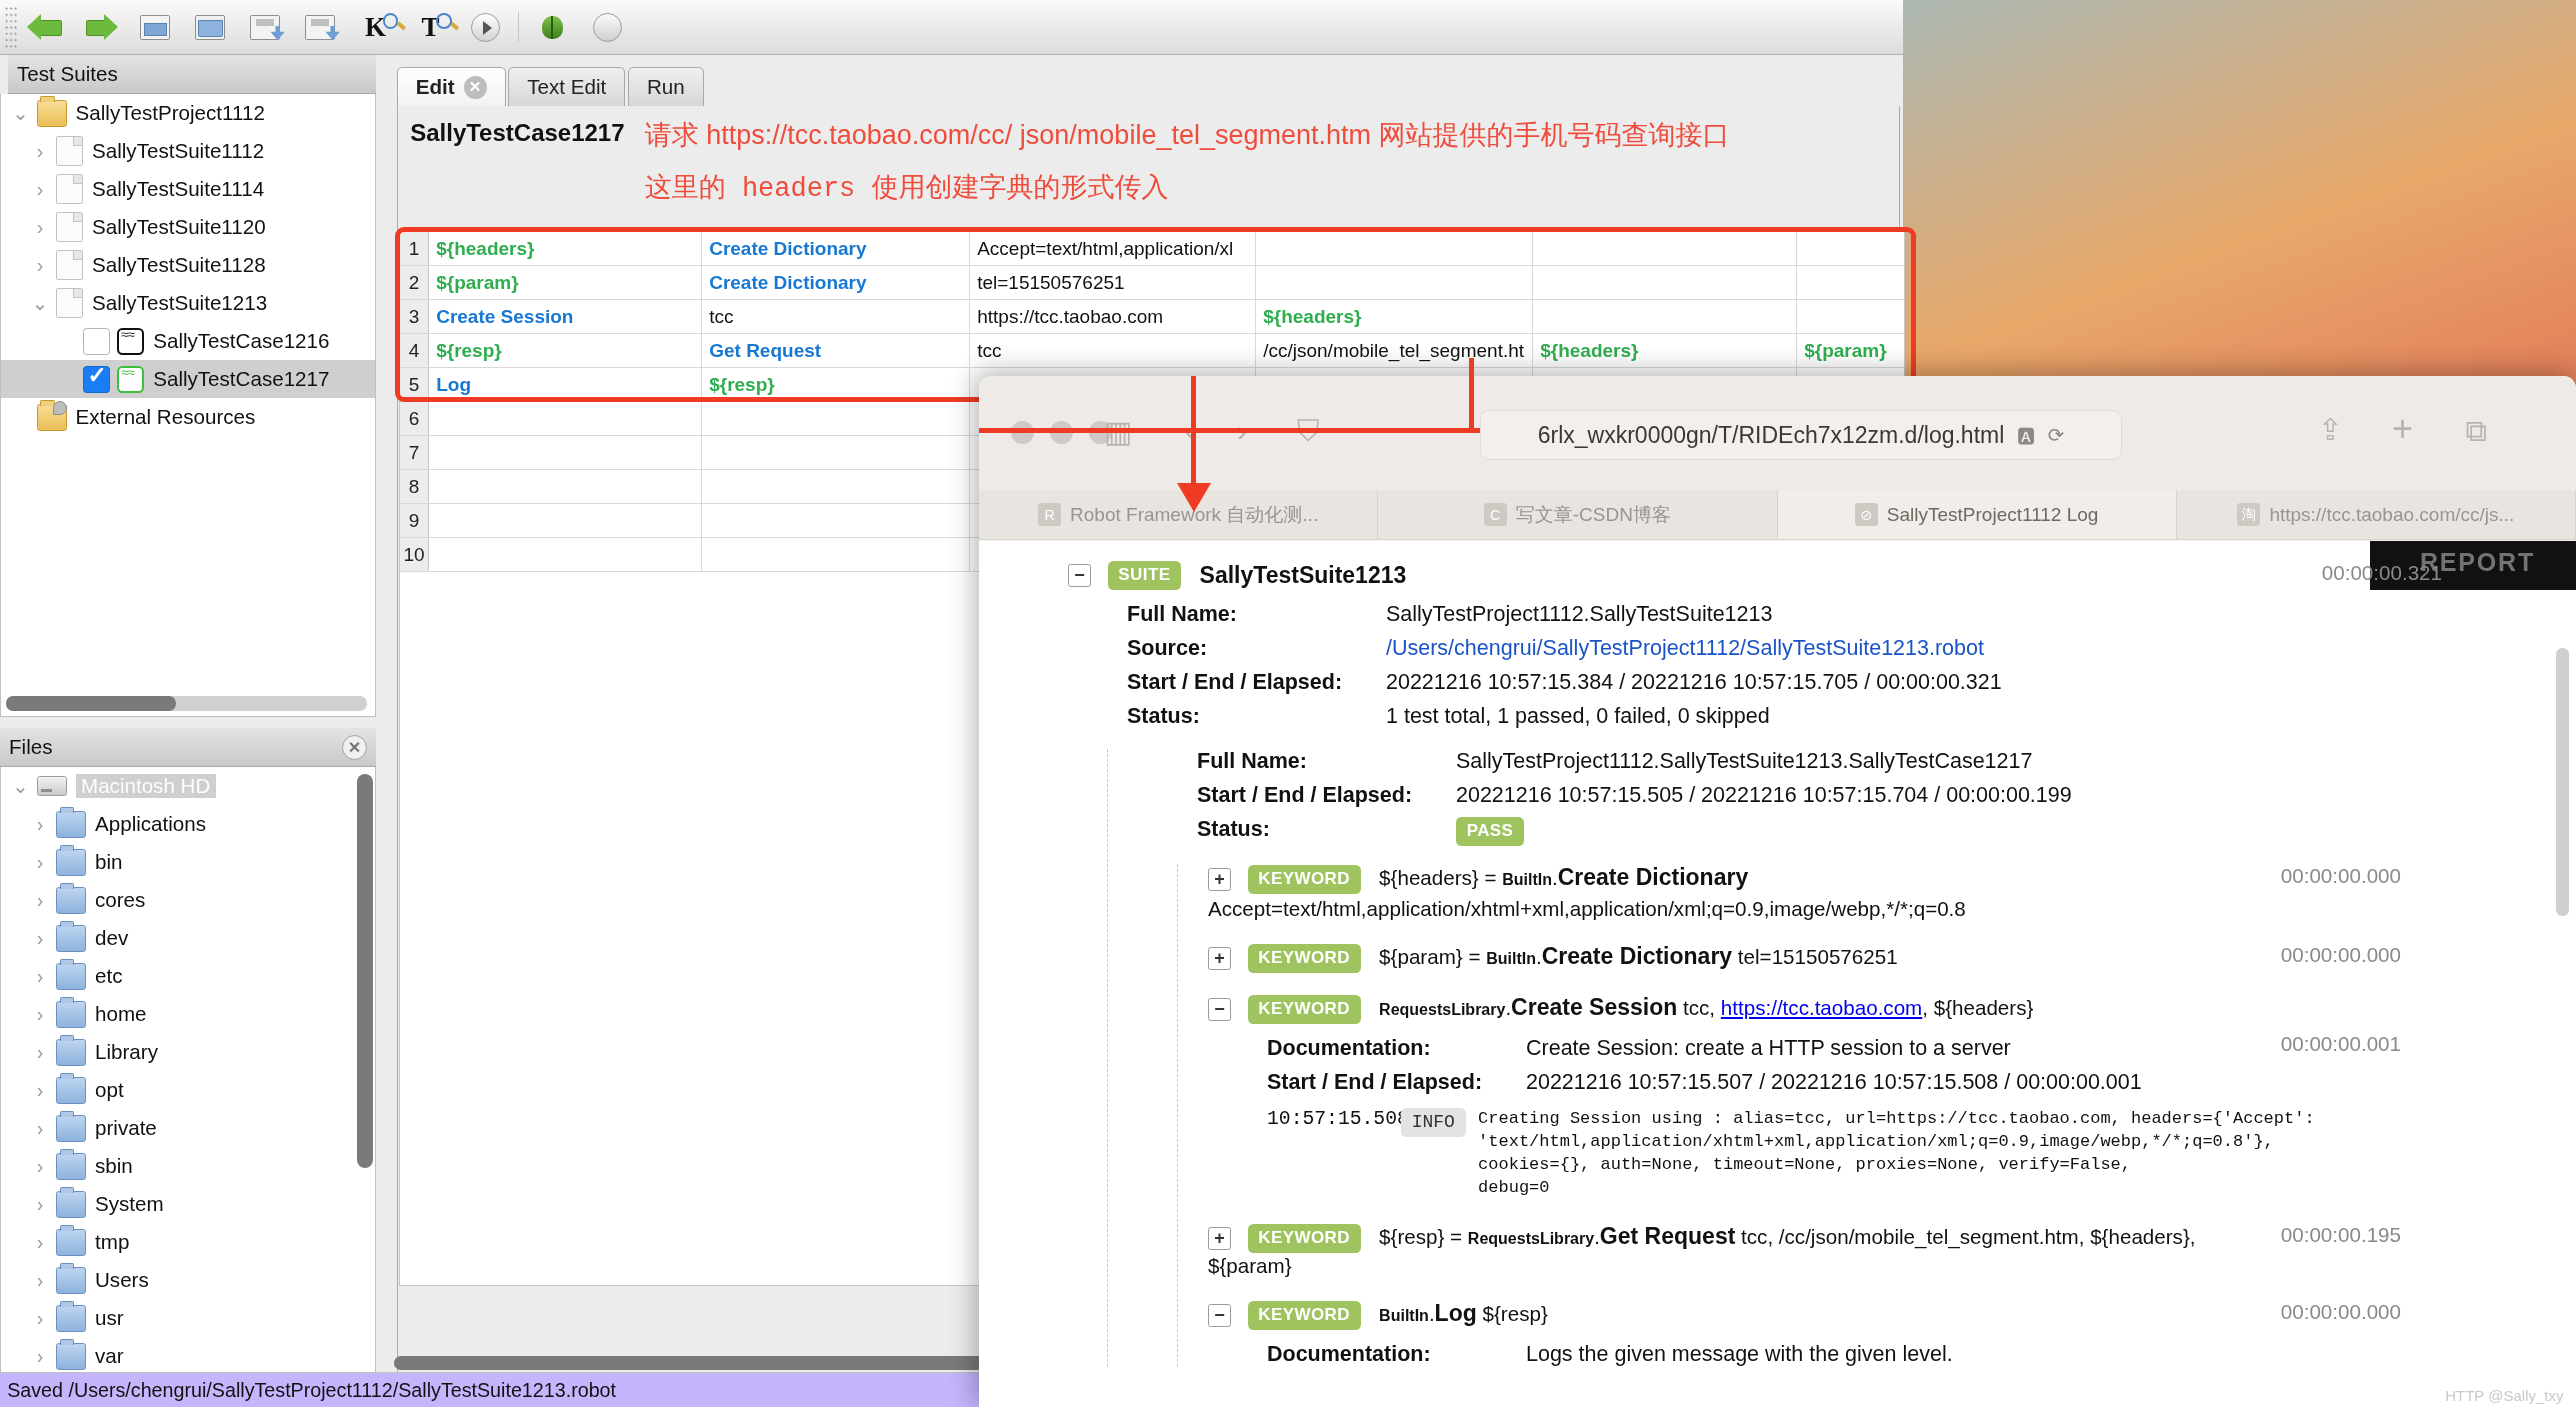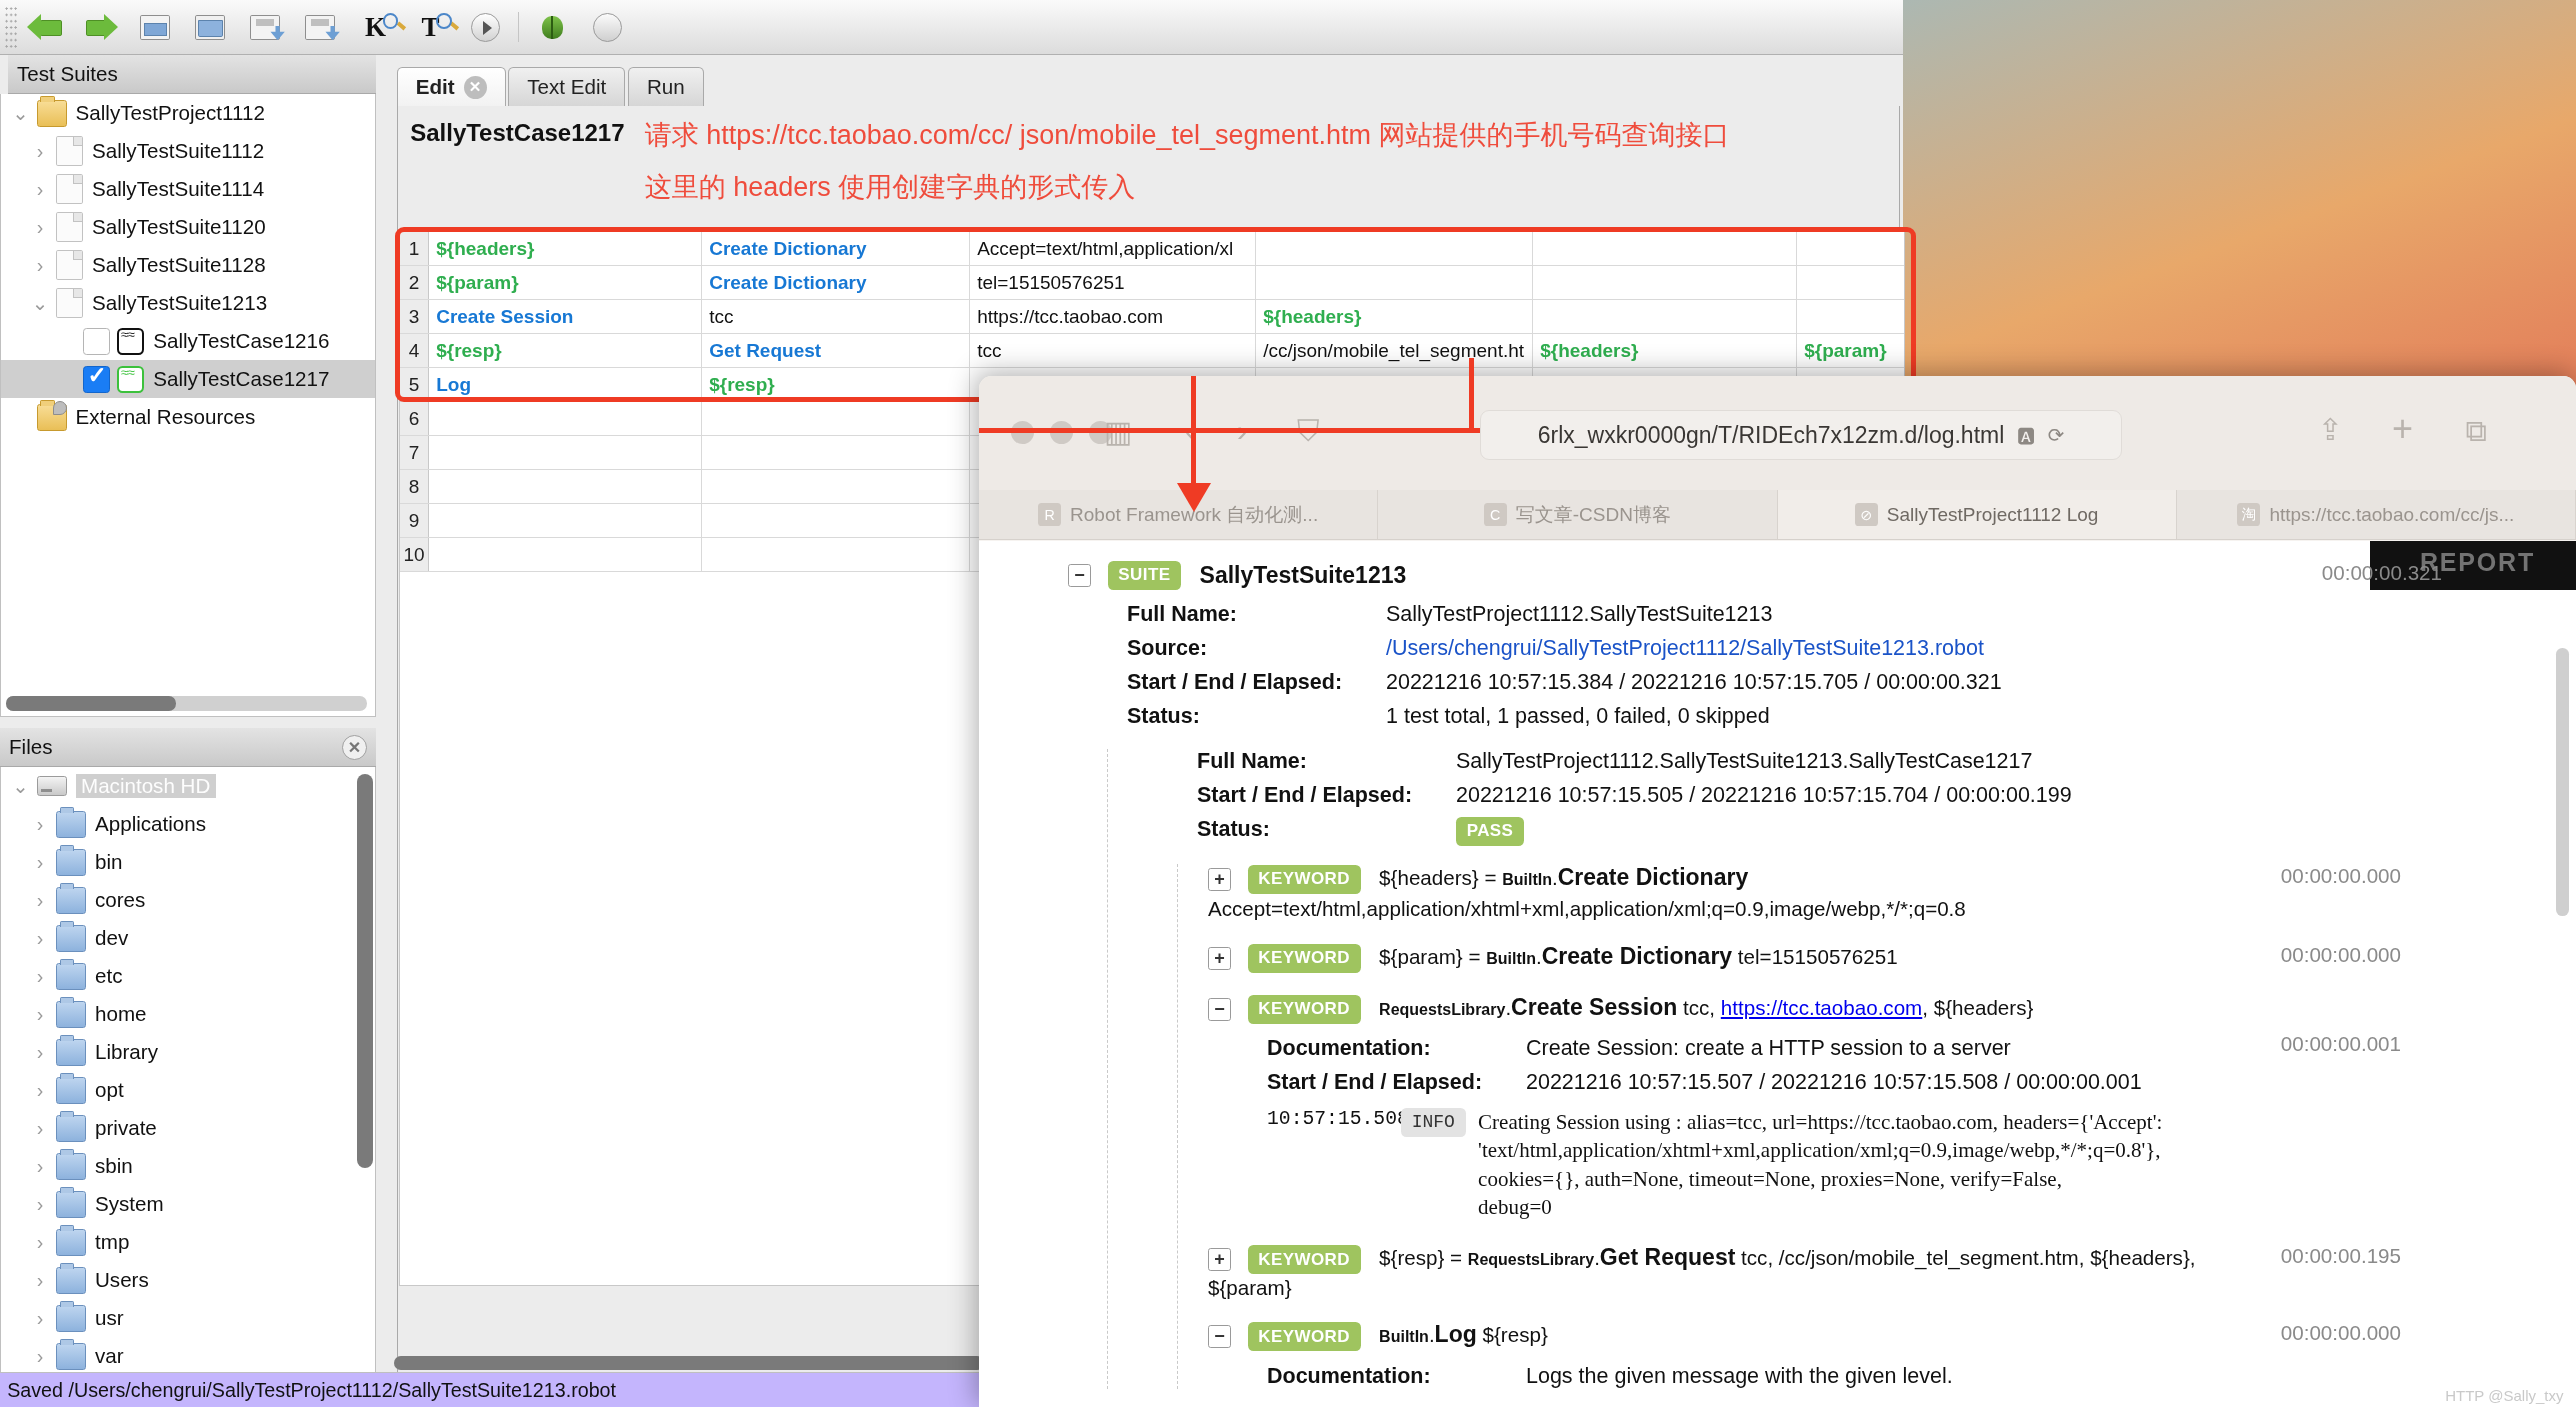--- a/index.html
+++ b/index.html
@@ -129,21 +129,21 @@
     border-bottom:none; border-radius:5.4px 5.4px 0 0; margin-right:2.7px; color:#222; cursor:pointer;}
   .tab.active { background:linear-gradient(#ffffff,#f2f2f2); font-weight:bold; }
   .tab .xmark { width:23px; height:23px; border-radius:50%; background:#bdbdbd; color:#fff;
     font:bold 15px "Liberation Sans",sans-serif; display:flex; align-items:center; justify-content:center;}
   #edit-body { position:absolute; left:10.7px; top:51px; width:1503px; height:1297px;
     background:#ececec; border:0.9px solid #a9a9a9; border-top:none; overflow:hidden;}
   #case-header { position:absolute; left:12.5px; top:12.5px; display:flex; align-items:baseline; }
   #case-title { font-size:24px; font-weight:bold; color:#111; white-space:nowrap;}
   .annot { color:#ef4c3c; font-size:27px; white-space:nowrap; }
   #annot1 { position:absolute; left:247px; top:10.7px; }
-  #annot2 { position:absolute; left:247px; top:63px; }
+  #annot2 { position:absolute; left:247px; top:63px;font-family:Liberation Mono, monospace; }
   #settings-row { position:absolute; left:12.5px; top:150px; display:flex; align-items:center; gap:9px;
     font-size:22.4px; color:#555;}
   .tri { width:0;height:0;border-top:9px solid transparent;border-bottom:9px solid transparent;border-left:12.5px solid #777;}
   .grow { display:flex; height:34px; border-bottom:0.9px solid #d9d9d9;}
   .gnum { width:29px; flex:none; background:#ececec; border-right:0.9px solid #c8c8c8;
     font-size:19px; color:#222; display:flex; align-items:center; justify-content:center;}
   .gcell { border-right:0.9px solid #d9d9d9; padding:0 7.2px; display:flex; align-items:center;
     font-size:19px; white-space:nowrap; overflow:hidden; background:#fff;}
   .c1 { width:273px; flex:none;} .c2 { width:268px; flex:none;}
   .c3 { width:286px; flex:none;} .c4 { width:277px; flex:none;}
@@ -209,21 +209,21 @@
   .kvv a { color:#1a53c8; text-decoration:none;}
   .lvl2 { margin-left:39px; border-left:0.9px dashed #c9c9c9; padding-left:30px; margin-top:19.7px;}
   .lvl3 { margin-left:39px; border-left:0.9px dashed #c9c9c9; padding-left:30px; margin-top:18px;}
   .kwline { position:relative; }
   .lib { font-size:16px; font-weight:bold;}
   .kwname { font-weight:bold; font-size:23px;}
   .args { font-size:20.6px;}
   .subtext { font-size:20.6px; margin-top:3.6px; margin-left:59px;}
   .msgrow { display:flex; align-items:flex-start; margin-top:12.5px; }
   .msgtime { font-family:"Liberation Mono",monospace; font-size:19.7px; width:134px; flex:none;}
-  .msgbody { font-family:Liberation Serif, serif; font-size:21px; line-height:1.35; white-space:pre-wrap;}
+  .msgbody { font-family:Liberation Mono, monospace; font-size:17px; line-height:1.35; white-space:pre-wrap;}
   #csdn { position:absolute; right:12.5px; bottom:5.4px; font-size:15px; color:#c9c9c9;}
   #logscroll { position:absolute; right:7.2px; top:107px; width:12.5px; height:268px; background:#cfcfcf; border-radius:6.3px;}
 
   
   #ann-line { position:absolute; left:979px; top:428px; width:501px; height:5.4px; background:#ef3b24;}
   #ann-vert { position:absolute; left:1191px; top:376px; width:5.4px; height:116px; background:#ef3b24;}
   #ann-head { position:absolute; left:1177px; top:483px; width:0;height:0;
     border-left:17px solid transparent; border-right:17px solid transparent; border-top:29px solid #ef3b24;}
   #ann-curve { position:absolute; left:1469px; top:358px; width:5.4px; height:70px; background:#ef3b24;}
 </style>

